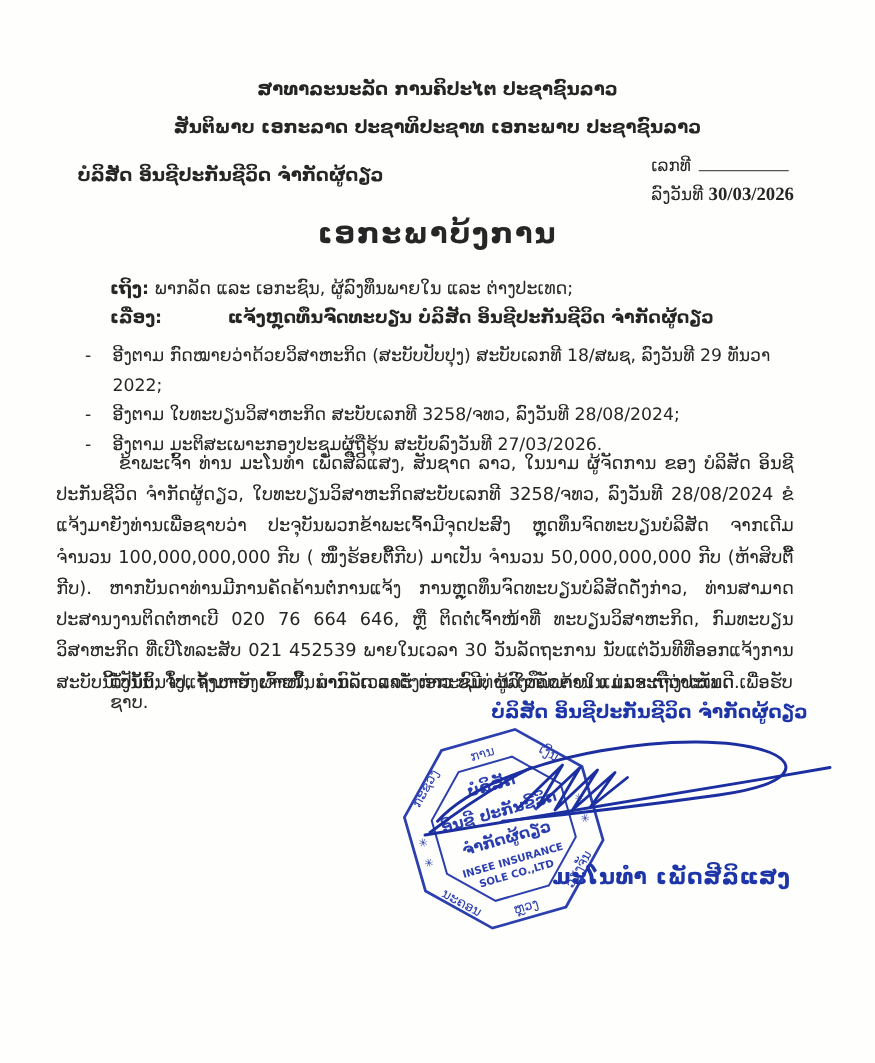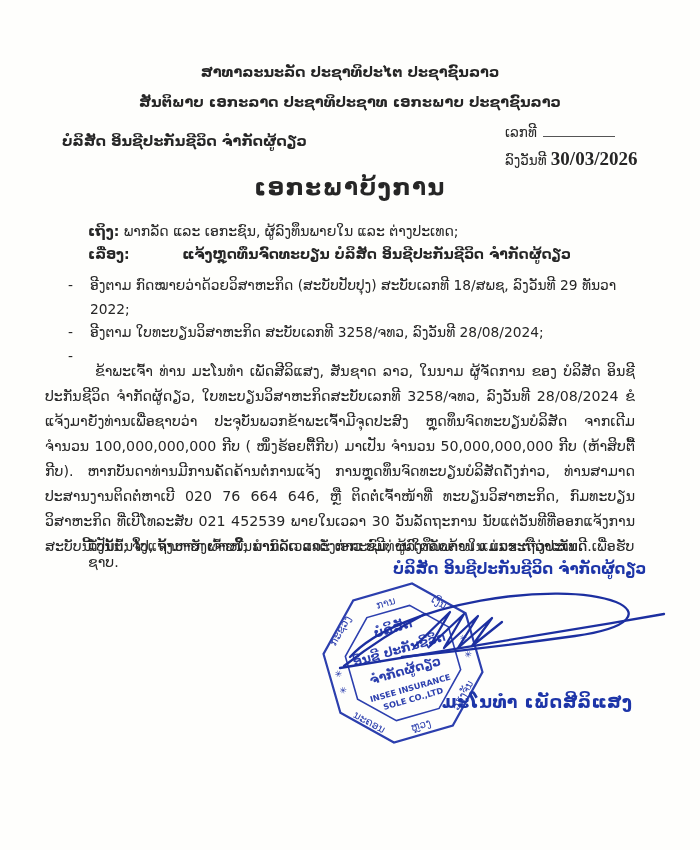--- a/index.html
+++ b/index.html
@@ -5,23 +5,23 @@
   html,body { margin:0; padding:0; background:#e8e8e8; }
   .page {
     position:relative; width:700px; height:850px; margin:0 auto;
     background:#fefefc; color:#262626; overflow:hidden;
     font-family:"DejaVu Sans", sans-serif;
   }
   .abs { position:absolute; }
   .center { left:0; width:100%; text-align:center; }
   .hdr { font-weight:bold; font-size:14.5px; }
   .company-left { left:62px; top:133px; font-weight:bold; font-size:14.5px; }
-  .meta { left:505px; font-size:13.5px; }
+  .meta { left:521px; font-size:13.5px; }
   .meta .num-line { display:inline-block; width:72px; border-bottom:1.2px solid #555; margin-left:6px; vertical-align:baseline; height:12px; }
-  .date-val { font-family:"Liberation Serif", serif; font-weight:600; font-size:19px; }
+  .date-val { font-family:"Liberation Serif", serif; font-weight:600; font-size:15px; }
   .doc-title { top:174px; font-weight:bold; font-size:23px; letter-spacing:1.5px; }
   .addr { left:88px; font-size:14px; line-height:23px; width:560px; }
   .addr .lbl { font-weight:bold; }
   .subj { font-weight:600;margin-left:48px; }
   .refs { left:68px; top:274px; width:580px; font-size:13.8px; }
   .refs .ref-row { display:flex; line-height:23.5px; }
   .refs .dash { width:22px; flex:0 0 22px; }
   .body-par {
     left:45px; top:359px; width:590px; text-align:justify;
     text-indent:50px; line-height:25px; font-size:14.2px;
@@ -32,21 +32,21 @@
   .sig-name { left:442px; top:692px; font-weight:bold; font-size:17.5px; letter-spacing:0.5px; }
   .stamp-box { left:318px; top:580px; width:170px; height:166px; }
   .sign-box { left:330px; top:572px; width:340px; height:115px; pointer-events:none; }
   svg text { font-family:"DejaVu Sans", sans-serif; }
 </style>
 </head>
 <body>
 
 <div class="page">
 
-  <div class="abs center hdr" style="top:64px">ສາທາລະນະລັດ ປະຊາທິປະໄຕ ປະຊາຊົນລາວ</div>
+  <div class="abs center hdr" style="top:64px">ສາທາລະນະລັດ ການຄິປະໄຕ ປະຊາຊົນລາວ</div>
   <div class="abs center hdr" style="top:94px">ສັນຕິພາບ ເອກະລາດ ປະຊາທິປະຊາທ ເອກະພາບ ປະຊາຊົນລາວ</div>
 
   <div class="abs company-left">ບໍລິສັດ ອິນຊີປະກັນຊີວິດ ຈຳກັດຜູ້ດຽວ</div>
   <div class="abs meta" style="top:124px">
     <span>ເລກທີ</span><span class="num-line"></span>
   </div>
   <div class="abs meta" style="top:148px">
     <span>ລົງວັນທີ</span>
     <span class="date-val">30/03/2026</span>
   </div>
@@ -66,20 +66,21 @@
     <div class="ref-row">
       <span class="dash">-</span>
       <span>ອີງຕາມ ກົດໝາຍວ່າດ້ວຍວິສາຫະກິດ (ສະບັບປັບປຸງ) ສະບັບເລກທີ 18/ສພຊ, ລົງວັນທີ 29 ທັນວາ 2022;</span>
     </div>
     <div class="ref-row">
       <span class="dash">-</span>
       <span>ອີງຕາມ ໃບທະບຽນວິສາຫະກິດ ສະບັບເລກທີ 3258/ຈທວ, ລົງວັນທີ 28/08/2024;</span>
     </div>
     <div class="ref-row">
       <span class="dash">-</span>
+      <span>ອີງຕາມ ມະຕິສະເພາະກອງປະຊຸມຜູ້ຖືຮຸ້ນ ສະບັບລົງວັນທີ 27/03/2026.</span>
     </div>
   </div>
 
   <div class="abs body-par">ຂ້າພະເຈົ້າ ທ່ານ ມະໂນທຳ ເພັດສີລິແສງ, ສັນຊາດ ລາວ, ໃນນາມ ຜູ້ຈັດການ ຂອງ ບໍລິສັດ ອິນຊີປະກັນຊີວິດ ຈຳກັດຜູ້ດຽວ, ໃບທະບຽນວິສາຫະກິດສະບັບເລກທີ 3258/ຈທວ, ລົງວັນທີ 28/08/2024 ຂໍແຈ້ງມາຍັງທ່ານເພື່ອຊາບວ່າ ປະຈຸບັນພວກຂ້າພະເຈົ້າມີຈຸດປະສົງ ຫຼຸດທຶນຈົດທະບຽນບໍລິສັດ ຈາກເດີມ  ຈຳນວນ 100,000,000,000 ກີບ ( ໜຶ່ງຮ້ອຍຕື້ກີບ) ມາເປັນ ຈຳນວນ 50,000,000,000 ກີບ (ຫ້າສິບຕື້ກີບ). ຫາກບັນດາທ່ານມີການຄັດຄ້ານຕໍ່ການແຈ້ງ ການຫຼຸດທຶນຈົດທະບຽນບໍລິສັດດັ່ງກ່າວ, ທ່ານສາມາດປະສານງານຕິດຕໍ່ຫາເບີ 020 76 664 646, ຫຼື ຕິດຕໍ່ເຈົ້າໜ້າທີ່ ທະບຽນວິສາຫະກິດ, ກົມທະບຽນວິສາຫະກິດ ທີ່ເບີໂທລະສັບ 021 452539 ພາຍໃນເວລາ 30 ວັນລັດຖະການ ນັບແຕ່ວັນທີທີ່ອອກແຈ້ງການສະບັບນີ້ເປັນຕົ້ນໄປ, ຖ້າຫາກ ພາຍໃນກຳນົດເວລາດັ່ງກ່າວ ບໍ່ມີທ່ານໃດຄັດຄ້ານ ແມ່ນຈະຖືວ່າເຫັນດີ.</div>
 
   <div class="abs closing">ດັ່ງນັ້ນ, ຈຶ່ງແຈ້ງມາຍັງເຈົ້າໜີ້, ພາກລັດ ແລະ ເອກະຊົນ, ຜູ້ລົງທຶນພາຍໃນ ແລະ ຕ່າງປະເທດ ເພື່ອຮັບຊາບ.</div>
 
   <div class="abs sig-company blue-ink">ບໍລິສັດ ອິນຊີປະກັນຊີວິດ ຈຳກັດຜູ້ດຽວ</div>
 
   <div class="abs stamp-box">

